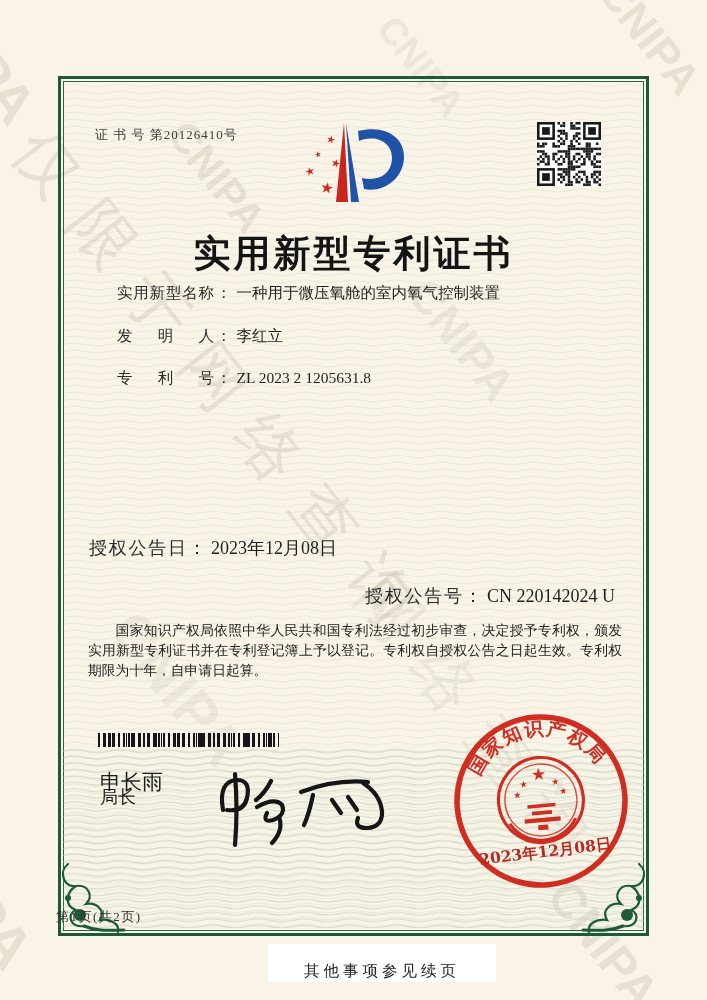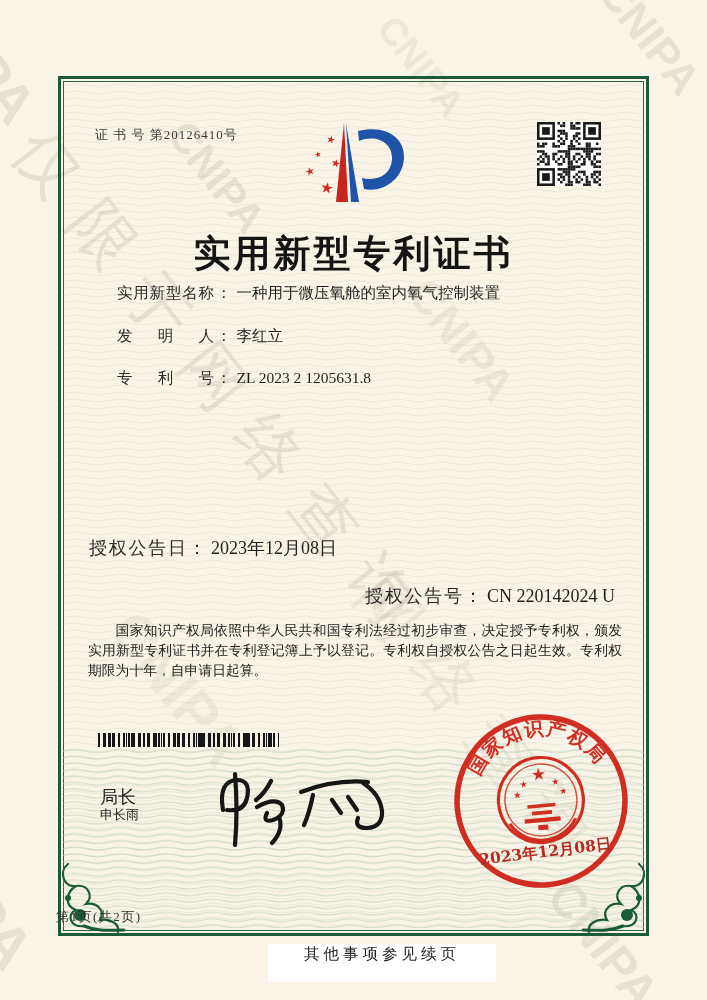--- a/index.html
+++ b/index.html
@@ -37,30 +37,30 @@
   
   .barcode{position:absolute;left:98px;top:733px;width:181px;height:14px;
     background:
       repeating-linear-gradient(90deg,#15151a 0 2px,transparent 2px 5px),
       repeating-linear-gradient(90deg,#15151a 0 1px,transparent 1px 7px),
       repeating-linear-gradient(90deg,transparent 0 10px,#15151a 10px 13px,transparent 13px 23px);
   }
   
   .sig-title{position:absolute;left:100px;top:785px;font-family:"Liberation Sans","DejaVu Sans",sans-serif;
     font-size:18px;color:#1c1c1c;}
-  .sig-name{position:absolute;left:100px;top:806px;font-family:Liberation Sans, sans-serif;
-    font-size:13px;color:#1c1c1c;}
+  .sig-name{position:absolute;left:100px;top:768px;font-family:Liberation Sans, sans-serif;
+    font-size:21px;color:#1c1c1c;}
   .autograph{position:absolute;left:195px;top:750px;}
   
   .seal{position:absolute;left:448px;top:708px;opacity:.95;}
   
   .pageinfo{position:absolute;left:16px;right:0;top:908px;text-align:left;font-size:13px;
     letter-spacing:1.5px;color:#333;padding-left:40px;}
   .bottom-note{position:absolute;left:268px;top:944px;width:228px;height:38px;background:#ffffff;
-    display:flex;align-items:flex-start;justify-content:center;font-size:15.5px;letter-spacing:4px;color:#222;}
+    display:flex;align-items:flex-end;justify-content:center;font-size:15.5px;letter-spacing:4px;color:#222;}
   .corner-orn{position:absolute;pointer-events:none;}
 </style>
 </head>
 <body>
 
 <div id="page">
 
   <span class="wm wm-en" style="left:-55px;top:-38px;font-size:56px;transform:rotate(52deg);">CNIPA</span>
   <span class="wm wm-en" style="left:628px;top:-32px;font-size:44px;transform:rotate(52deg);">CNIPA</span>
   <span class="wm wm-en" style="left:196px;top:112px;font-size:42px;transform:rotate(52deg);">CNIPA</span>

